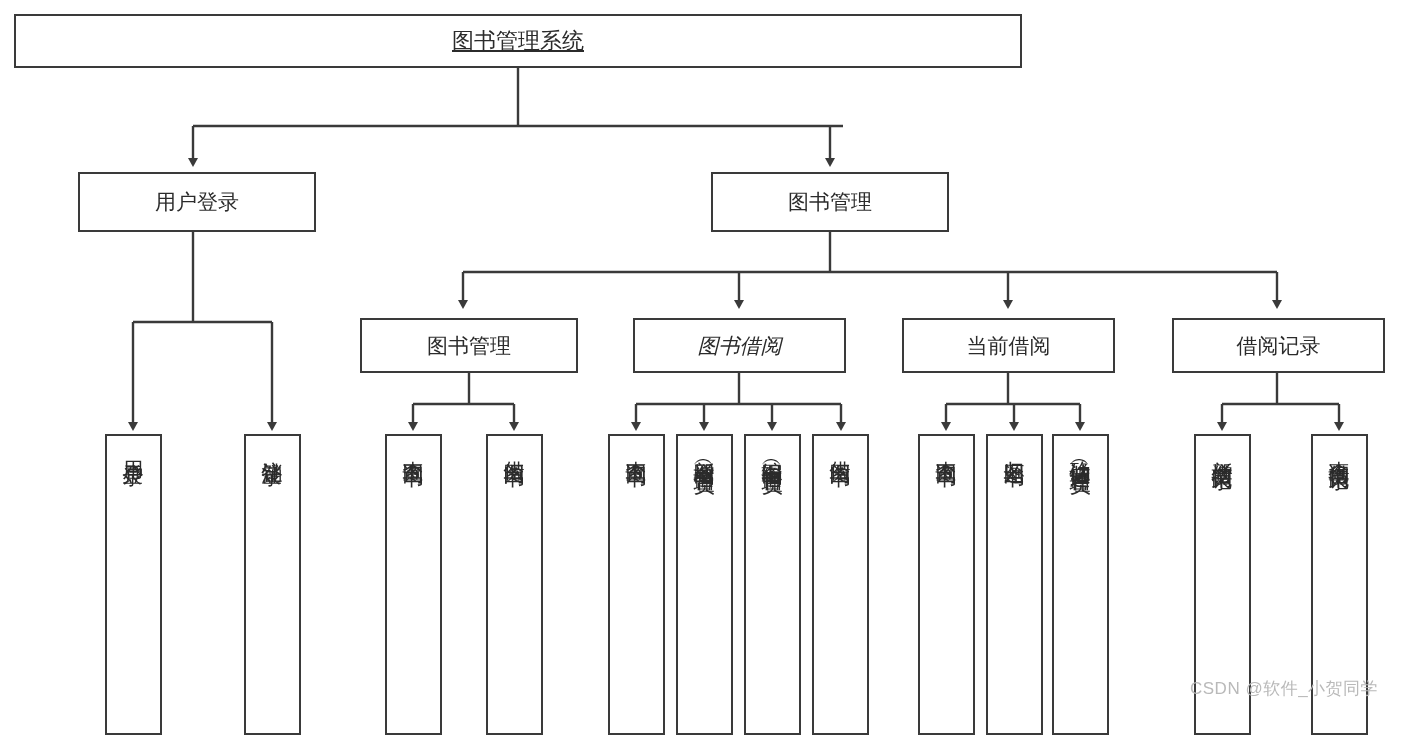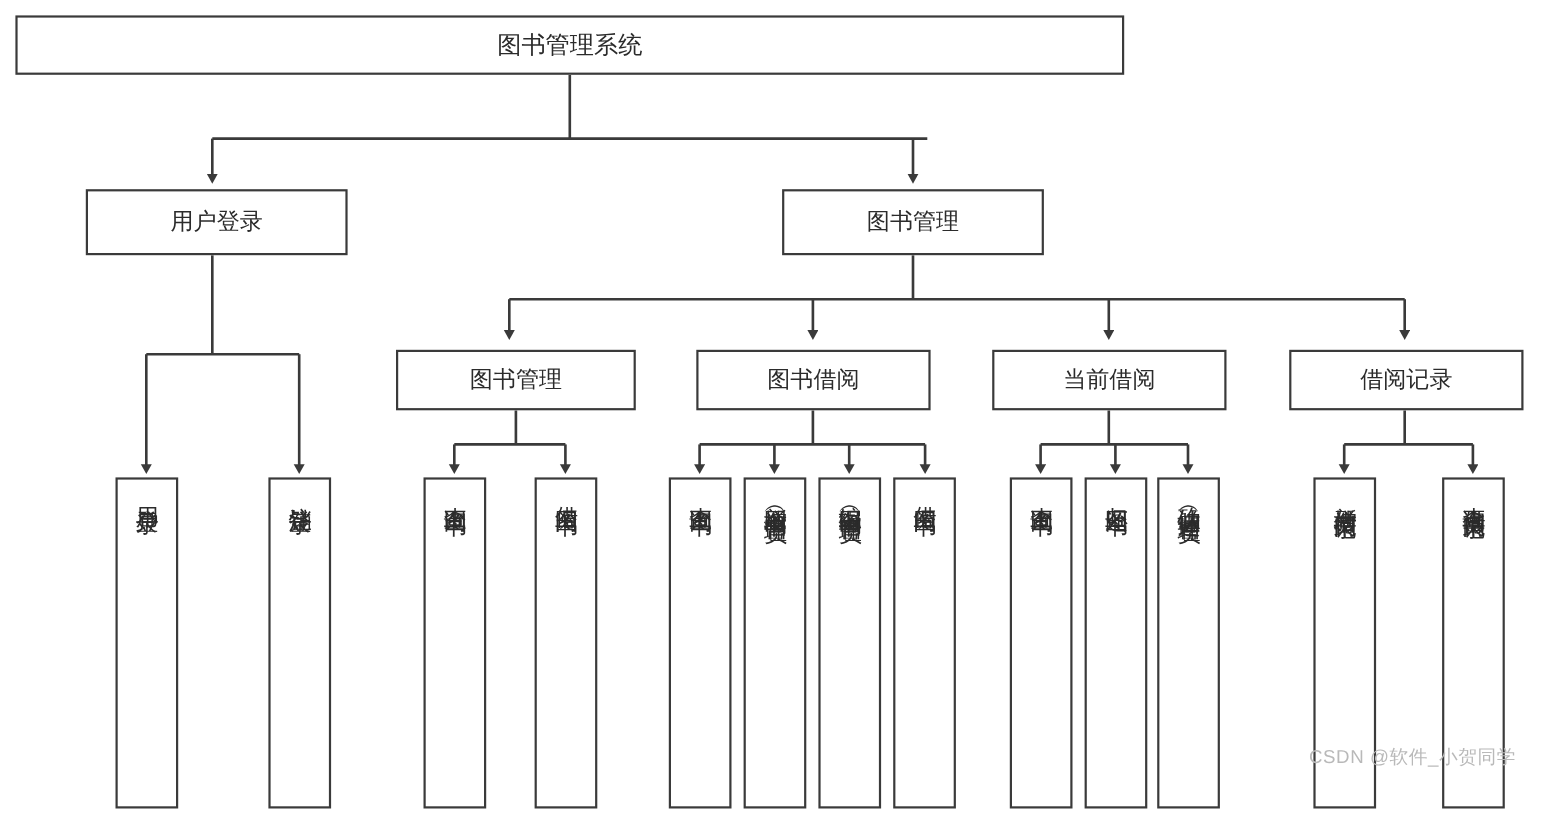--- a/index.html
+++ b/index.html
@@ -39,20 +39,21 @@
     display: block;
     text-align: center;
     line-height: 1.12;
     white-space: nowrap;
   }
   .node.horiz .label {
     font-size: 21px;
   }
   .node.root .label {
     font-size: 22px;
+    text-decoration: underline;
   }
   .node.vert {
     align-items: flex-start;
     padding-top: 8px;
   }
   .node.vert .label {
     writing-mode: vertical-rl;
     text-orientation: upright;
     font-size: 21px;
     letter-spacing: 2px;
@@ -128,21 +129,21 @@
   <div class="node horiz" style="left:78px; top:172px; width:238px; height:60px;">
     <span class="label">用户登录</span>
   </div>
   <div class="node horiz" style="left:711px; top:172px; width:238px; height:60px;">
     <span class="label">图书管理</span>
   </div>
 
   <div class="node horiz" style="left:360px; top:318px; width:218px; height:55px;">
     <span class="label">图书管理</span>
   </div>
-  <div class="node horiz" style="left:633px; top:318px; width:213px; height:55px;">
+  <div class="node horiz" style="left:633px; top:318px; width:213px; height:55px;font-style:italic;">
     <span class="label">图书借阅</span>
   </div>
   <div class="node horiz" style="left:1172px; top:318px; width:213px; height:55px;">
     <span class="label">借阅记录</span>
   </div>
   <div class="node horiz" style="left:902px; top:318px; width:213px; height:55px;">
     <span class="label">当前借阅</span>
   </div>
 
   <div class="node vert" style="left:105px; top:434px; width:57px; height:301px;">

